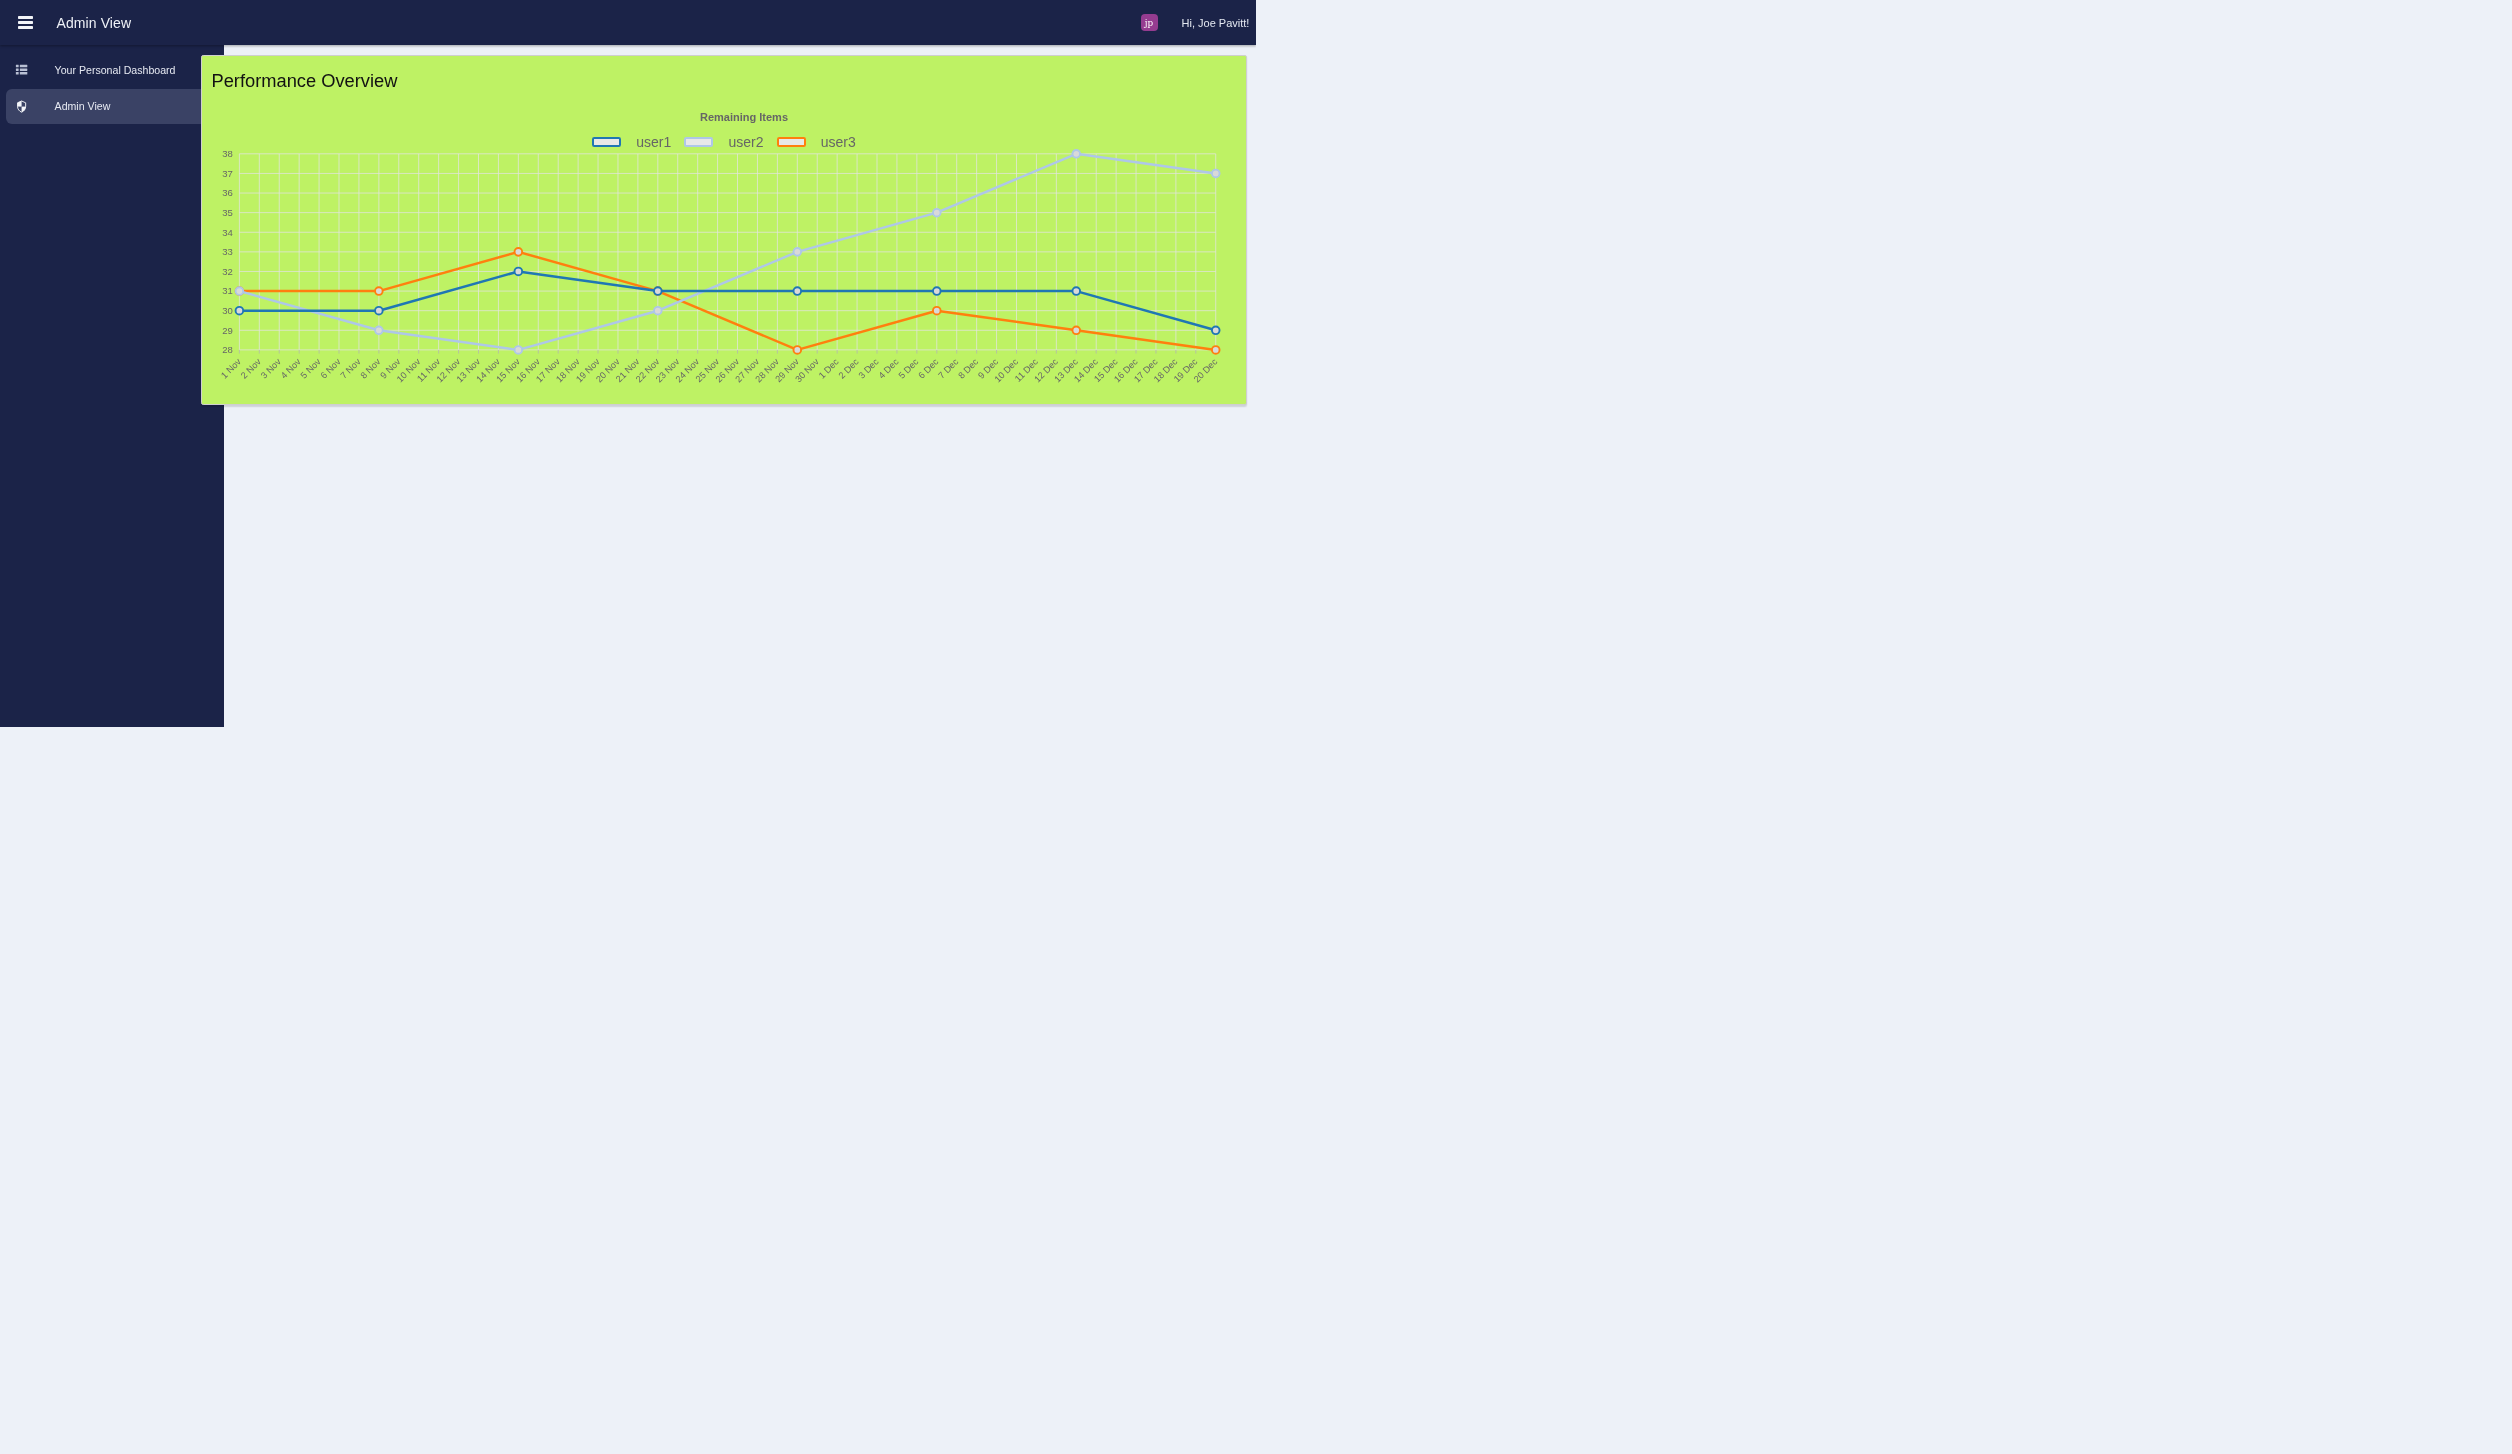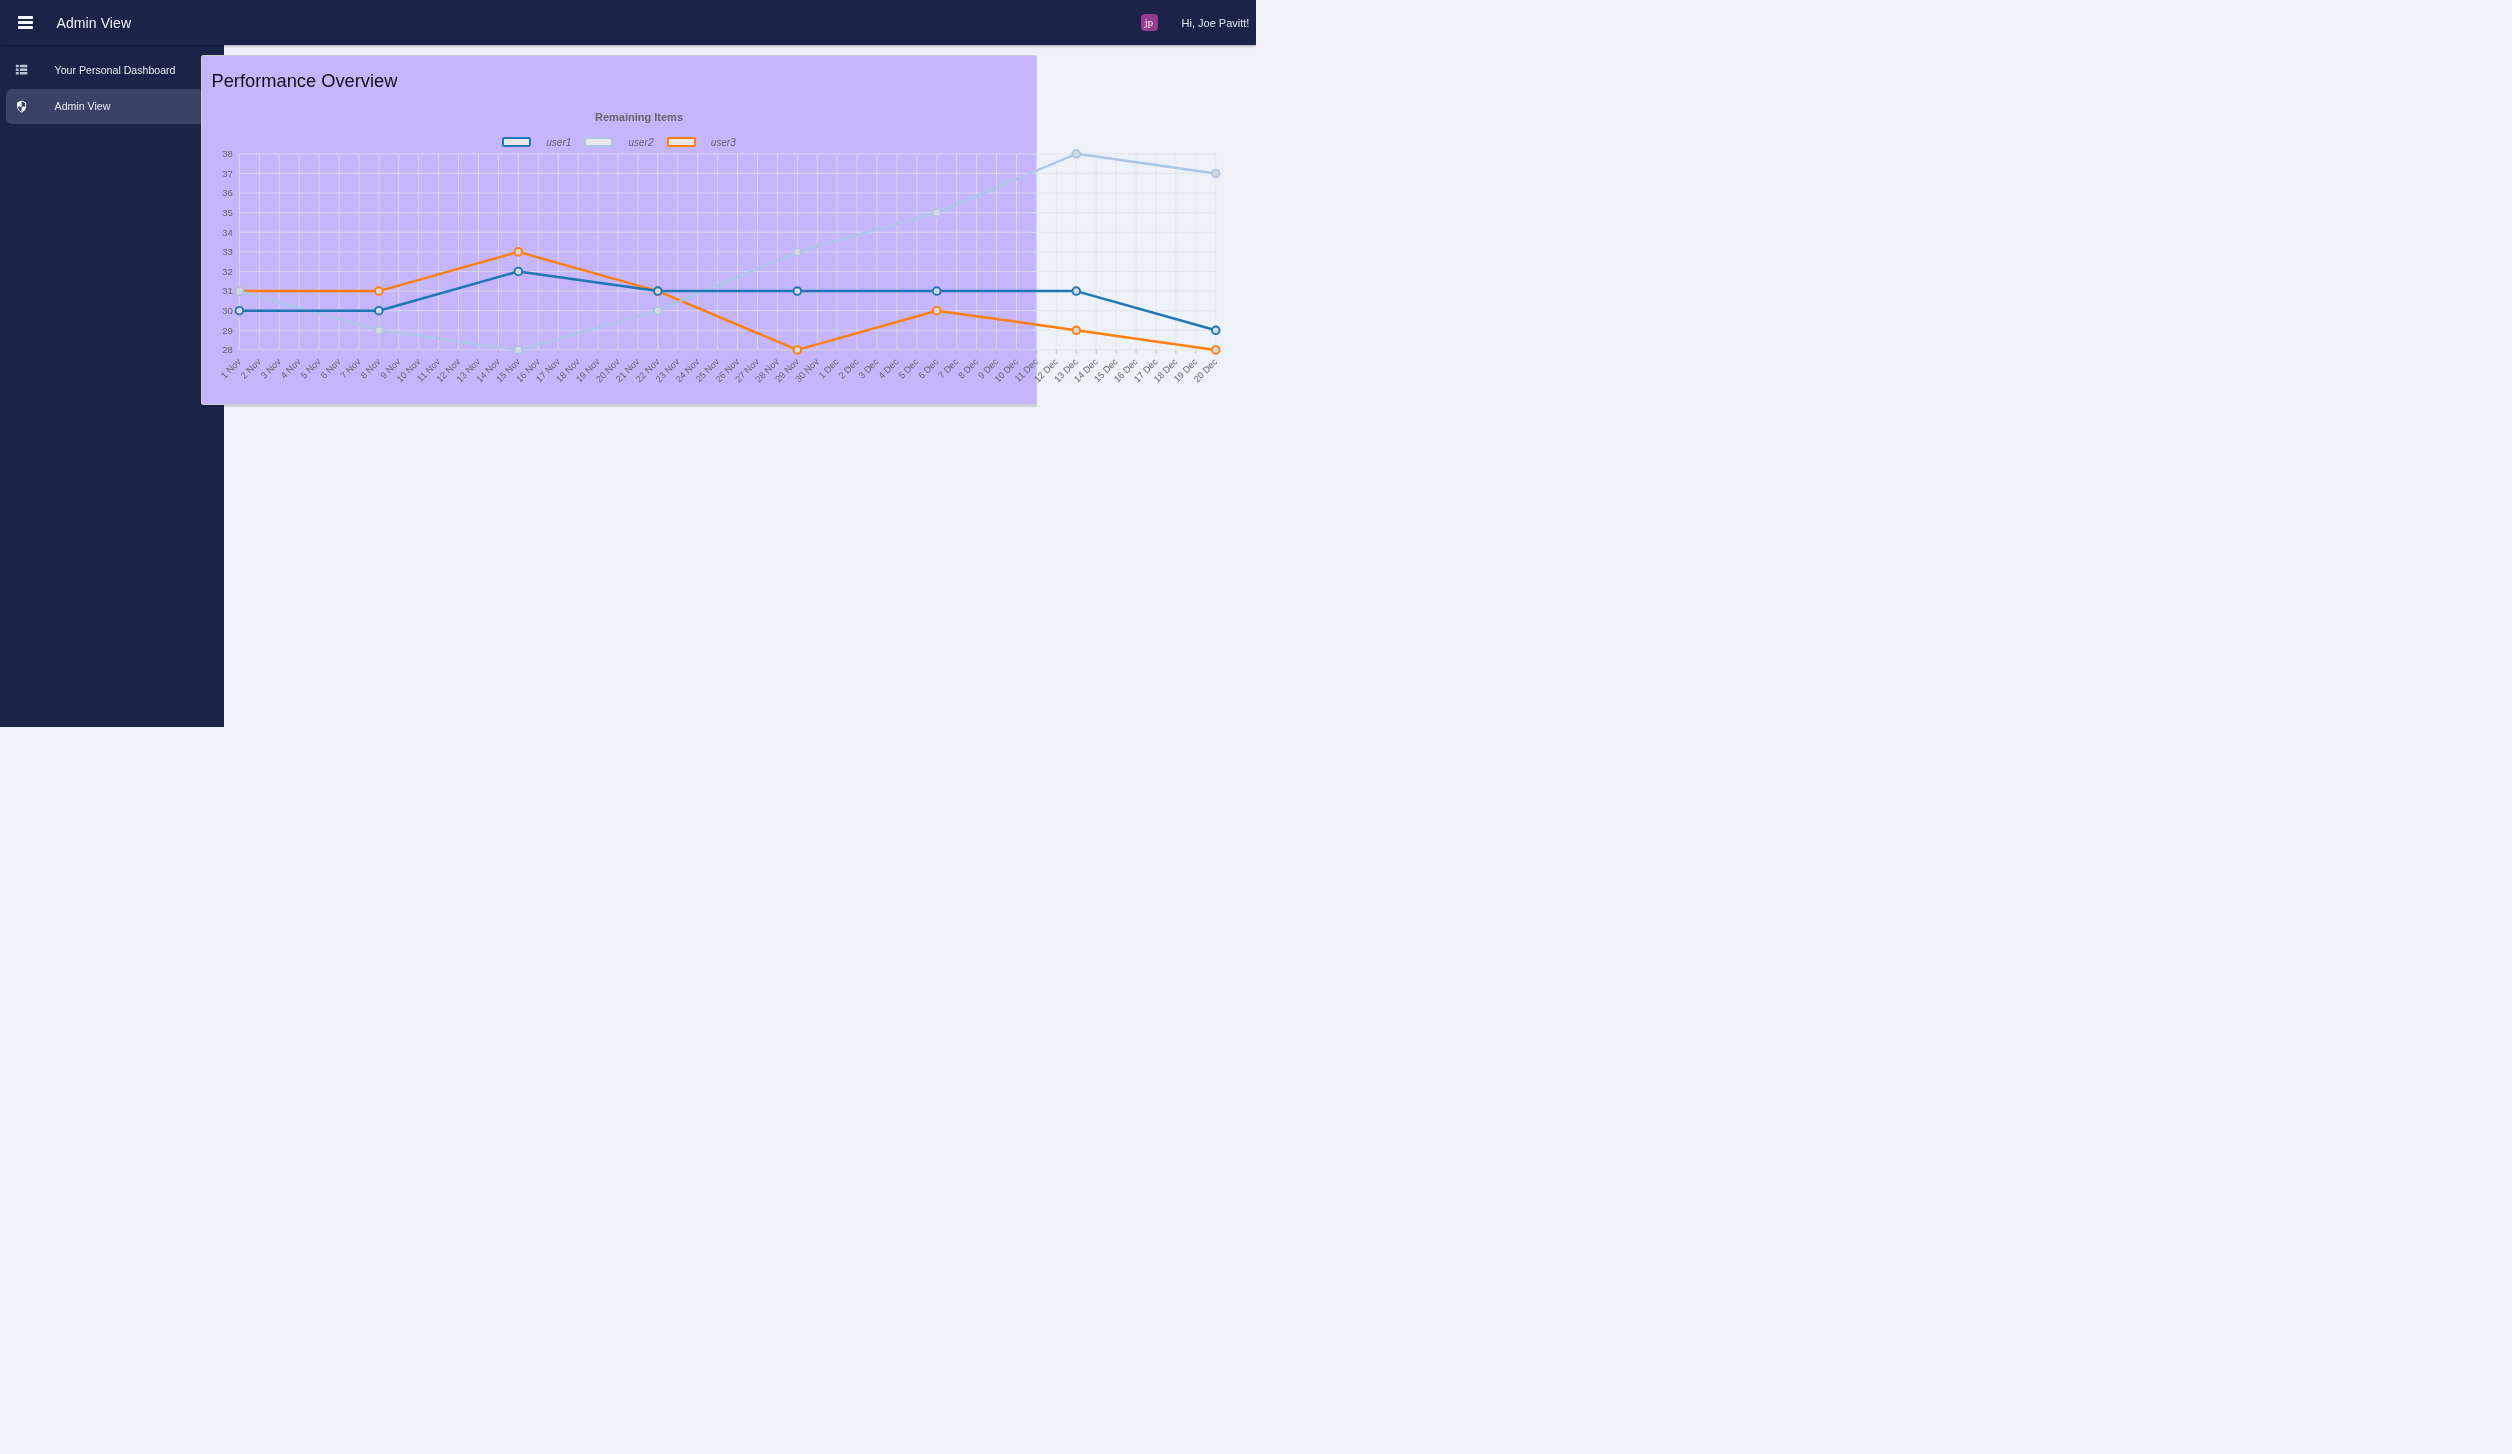--- a/index.html
+++ b/index.html
@@ -45,42 +45,42 @@
   .side-item.active { background:#3a4265; }
   .side-item.active .icon { color:#f4f6fa; }
   .side-item .label { font-size:10.6px; margin-left:26px; white-space:nowrap; }
 
   
   .main {
     position:absolute; top:45px; left:190px; width:1066px; height:682px;
     padding:9.5px 8.8px 0 11px;
   }
   .card {
-    position:relative; width:836px; height:350px;
-    background:#c4b5fd; border:0.7px solid #cfcfcf; border-radius:2.2px;
+    position:relative; width:1046px; height:350px;
+    background:#bef264; border:0.7px solid #cfcfcf; border-radius:2.2px;
     box-shadow: 0 1.5px 1.5px rgba(0,0,0,.13);
   }
   .card h2 {
     margin:14.7px 0 0 0; padding-left:9.5px;
     font-size:18.3px; font-weight:400; color:#121212; line-height:21px;
   }
   .chart-title {
     margin-top:20px; text-align:center;
     font-size:11px; font-weight:bold; color:#666; line-height:12.5px;padding-left:40px;
   }
   .legend {
     margin-top:11px; height:14.7px;
     display:flex; justify-content:center; align-items:center; gap:13.2px;
   }
   .legend-item { display:flex; align-items:center; cursor:pointer; }
   .legend-box {
     width:29px; height:10.3px; border:2.2px solid #000; border-radius:2.2px;
     background:#e8e8e8; display:inline-block;
   }
-  .legend-label { font-size:10px; color:#666; margin-left:15px;font-style:italic; }
+  .legend-label { font-size:14px; color:#666; margin-left:15px; }
 
   #chart-svg { display:block; }
   #chart-svg text { font-family:"Liberation Sans", sans-serif; fill:#666; }
 </style>
 </head>
 <body>
 
 <header class="topbar">
   <div class="hamburger">
     <div></div>

